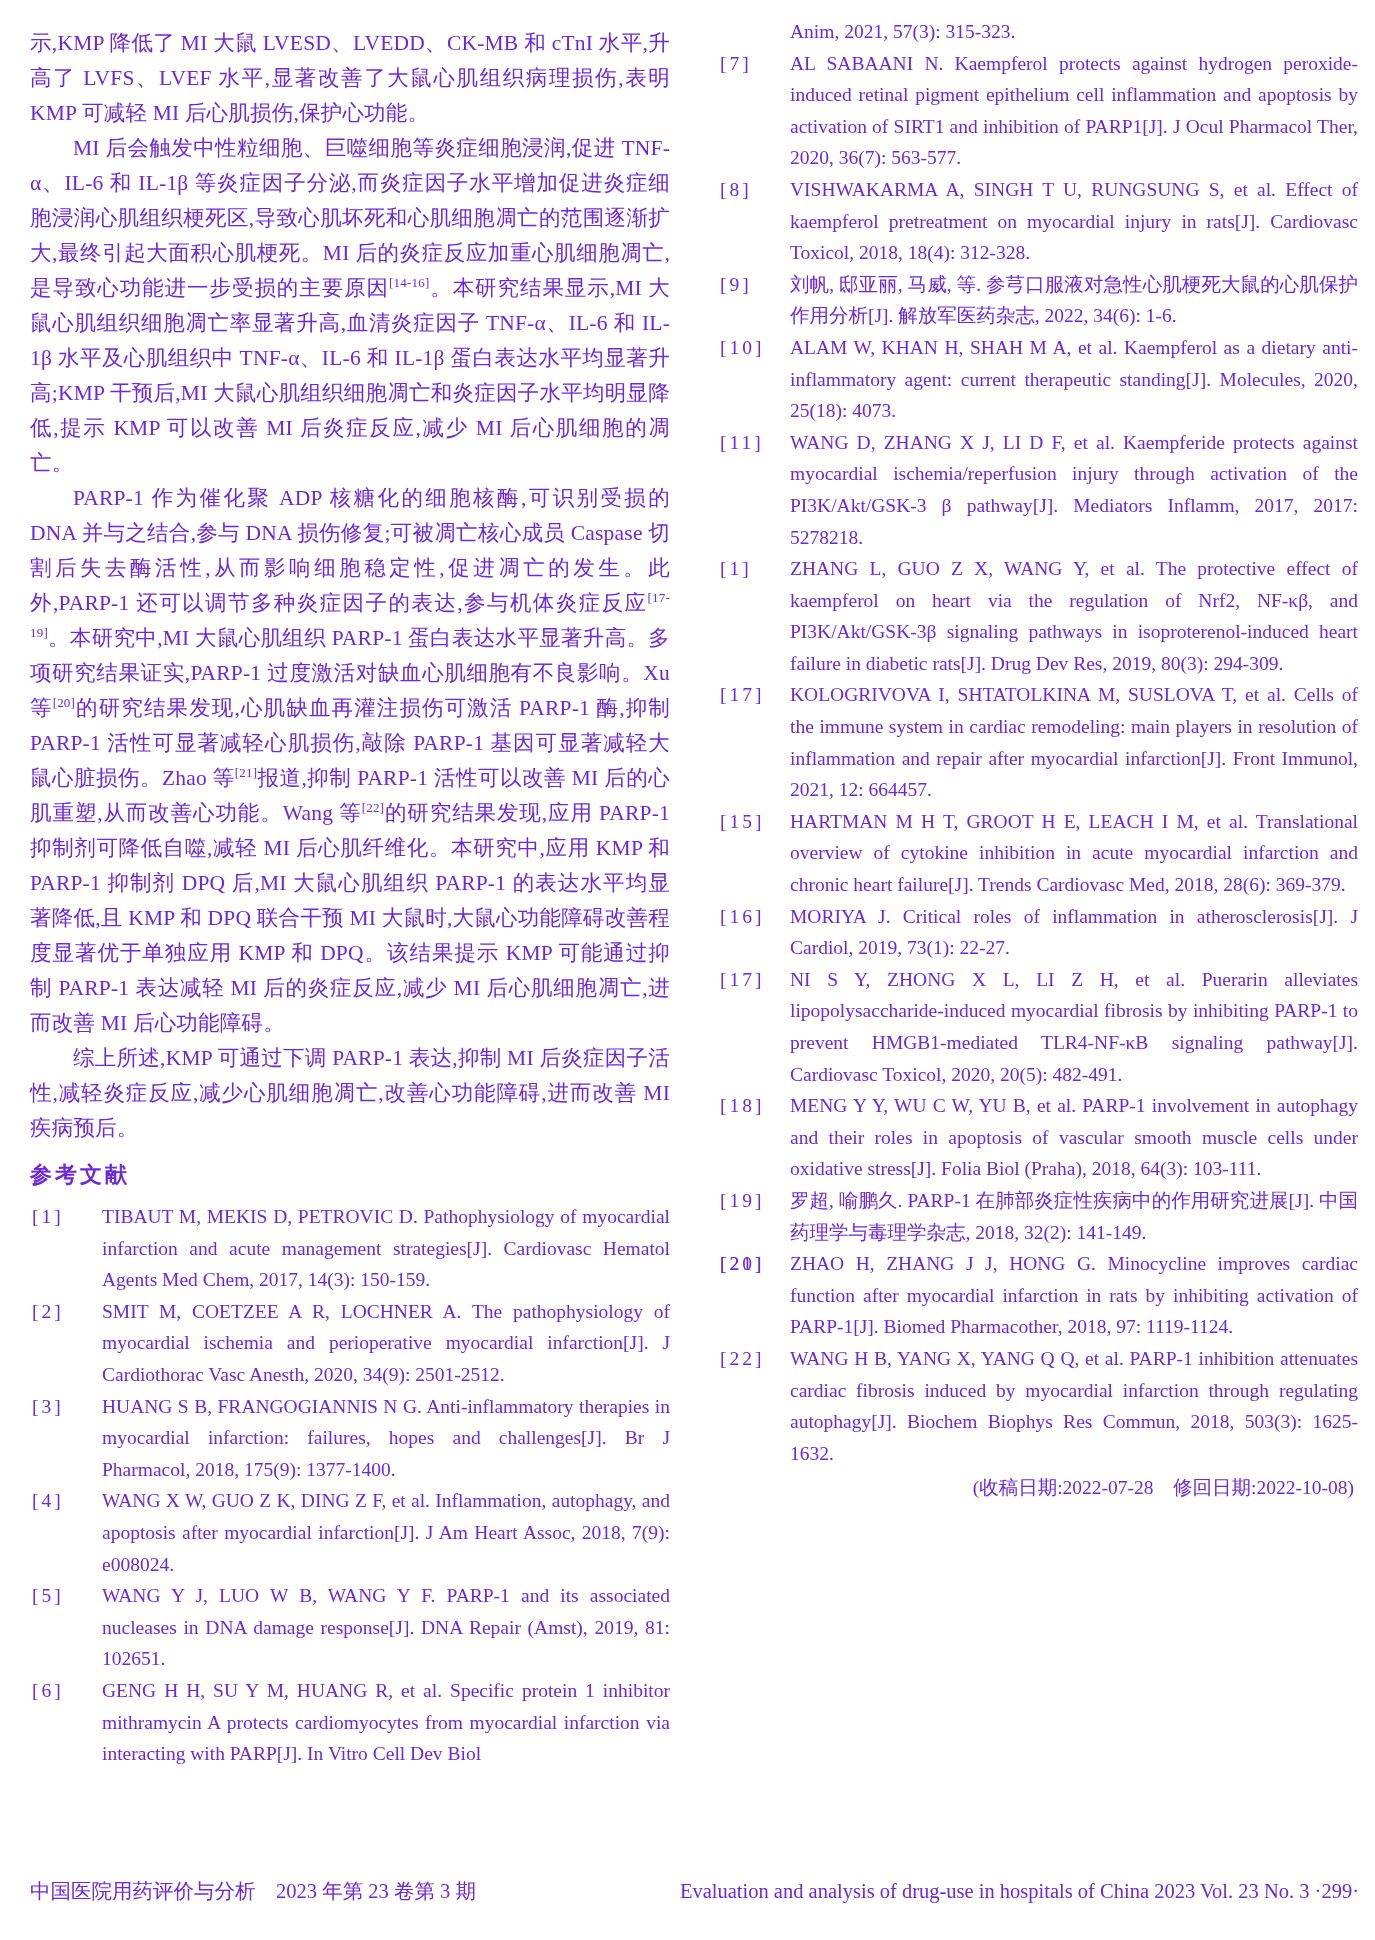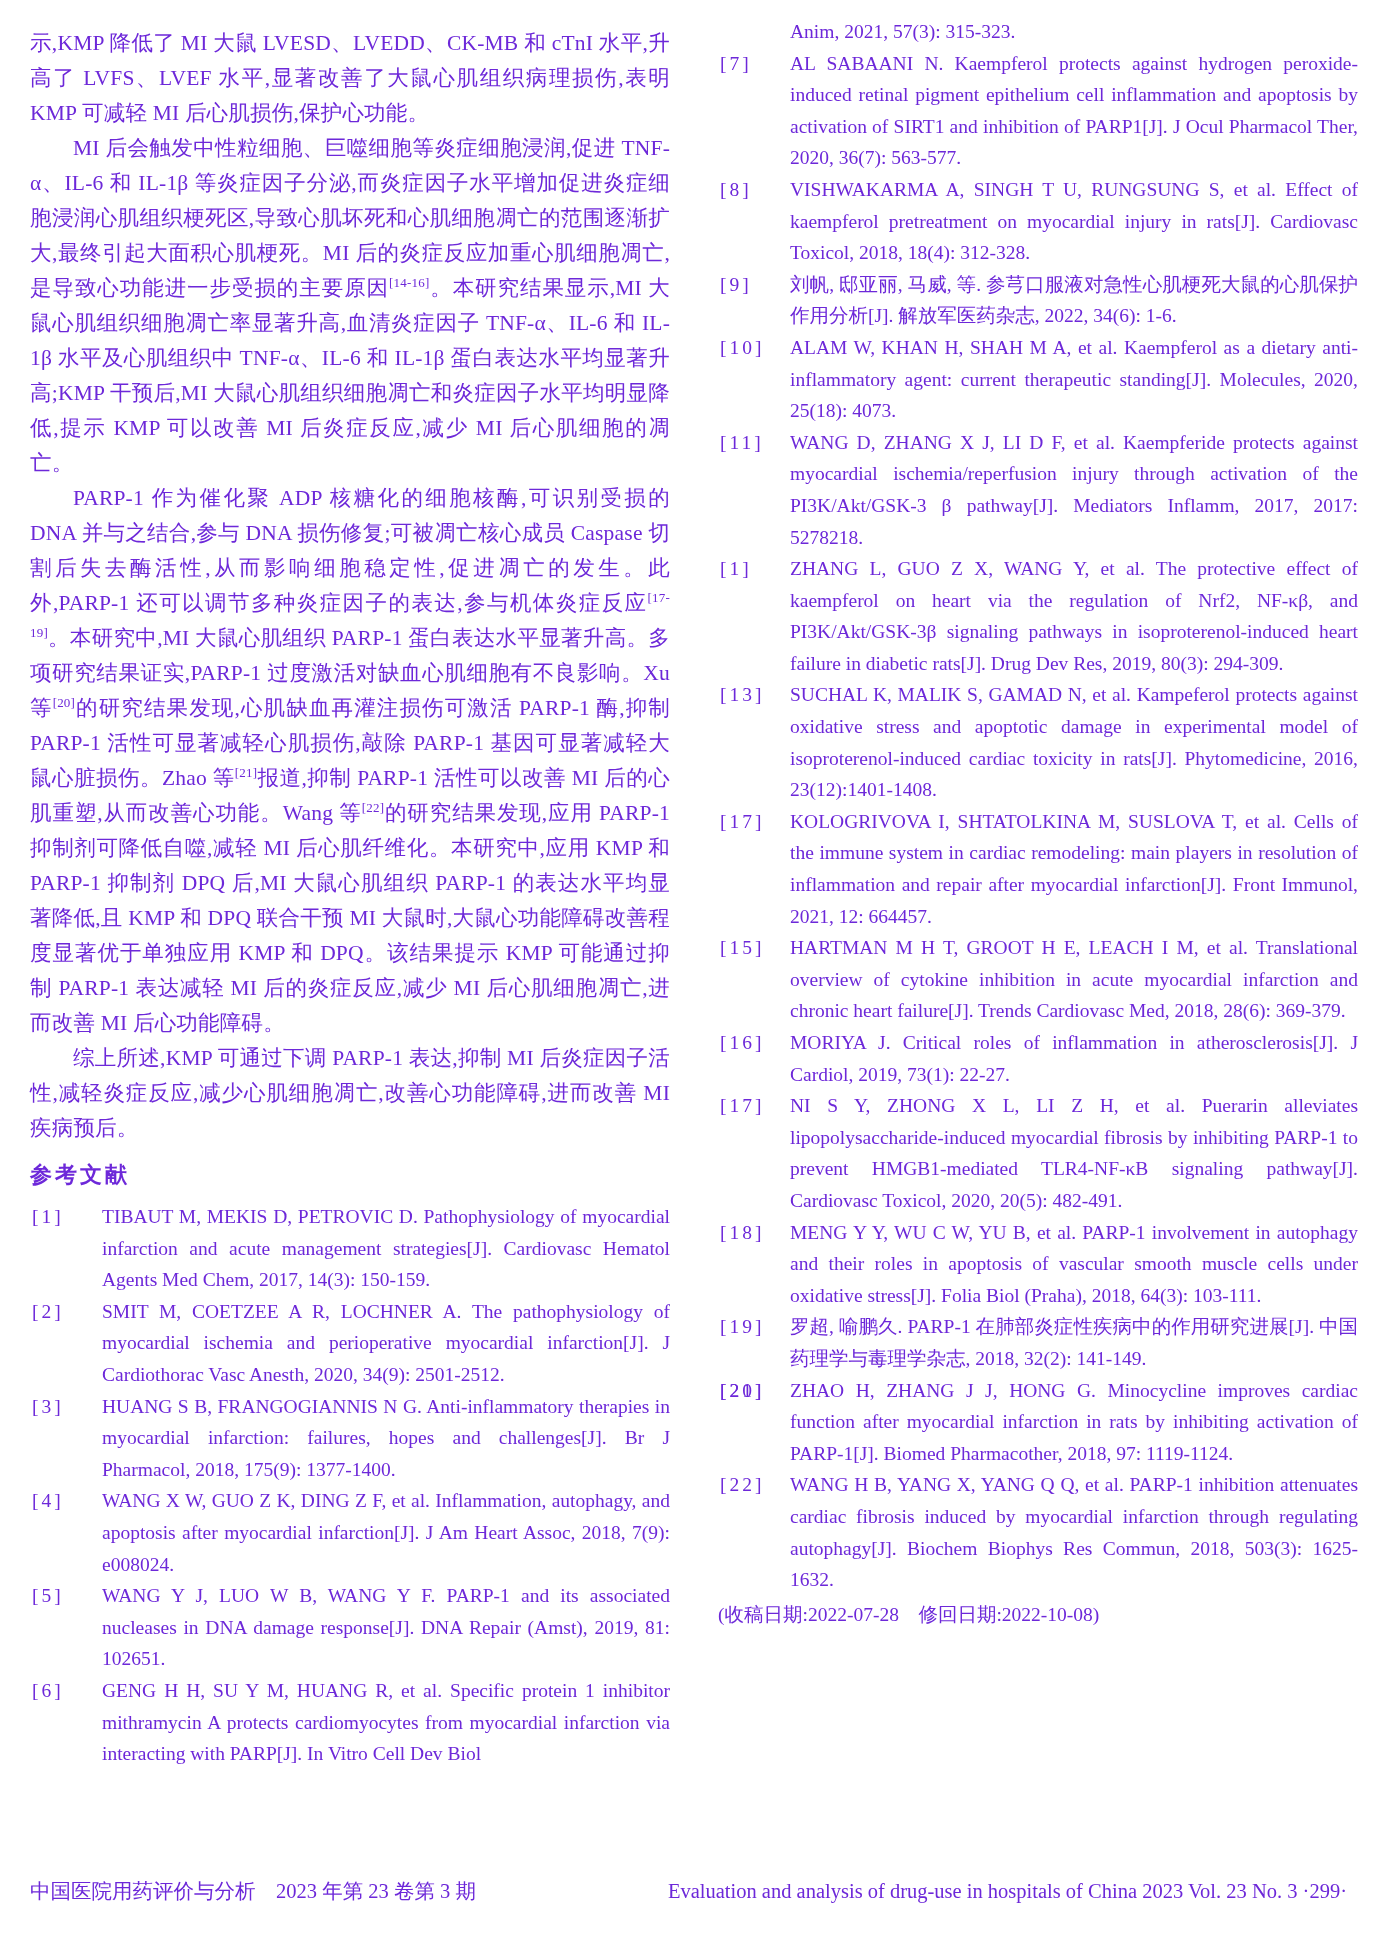--- a/index.html
+++ b/index.html
@@ -61,28 +61,29 @@
     left: 2px;
     top: 0;
     letter-spacing: 3px;
   }
 
   
   .dates-line {
     margin-top: 3px;
     font-size: 19.5px;
     line-height: 32px;
+    text-align: right;
     padding-right: 4px;
   }
 
   
   .footer {
     position: absolute;
     left: 30px;
-    right: 28px;
+    right: 16px;
     top: 1876px;
     display: flex;
     justify-content: space-between;
     font-size: 20.5px;
     line-height: 30px;
   }
 </style>
 </head>
 <body>
 
@@ -108,21 +109,20 @@
 
   <div class="col col-right">
     <div id="refs-right">
         <div class="ref"><span class="ref-num"></span><span>Anim, 2021, 57(3): 315-323.</span></div>
         <div class="ref"><span class="ref-num">[7]</span><span>AL SABAANI N. Kaempferol protects against hydrogen peroxide-induced retinal pigment epithelium cell inflammation and apoptosis by activation of SIRT1 and inhibition of PARP1[J]. J Ocul Pharmacol Ther, 2020, 36(7): 563-577.</span></div>
         <div class="ref"><span class="ref-num">[8]</span><span>VISHWAKARMA A, SINGH T U, RUNGSUNG S, et al. Effect of kaempferol pretreatment on myocardial injury in rats[J]. Cardiovasc Toxicol, 2018, 18(4): 312-328.</span></div>
         <div class="ref"><span class="ref-num">[9]</span><span>刘帆, 邸亚丽, 马威, 等. 参芎口服液对急性心肌梗死大鼠的心肌保护作用分析[J]. 解放军医药杂志, 2022, 34(6): 1-6.</span></div>
         <div class="ref"><span class="ref-num">[10]</span><span>ALAM W, KHAN H, SHAH M A, et al. Kaempferol as a dietary anti-inflammatory agent: current therapeutic standing[J]. Molecules, 2020, 25(18): 4073.</span></div>
         <div class="ref"><span class="ref-num">[11]</span><span>WANG D, ZHANG X J, LI D F, et al. Kaempferide protects against myocardial ischemia/reperfusion injury through activation of the PI3K/Akt/GSK-3 β pathway[J]. Mediators Inflamm, 2017, 2017: 5278218.</span></div>
         <div class="ref"><span class="ref-num">[1]</span><span>ZHANG L, GUO Z X, WANG Y, et al. The protective effect of kaempferol on heart via the regulation of Nrf2, NF-κβ, and PI3K/Akt/GSK-3β signaling pathways in isoproterenol-induced heart failure in diabetic rats[J]. Drug Dev Res, 2019, 80(3): 294-309.</span></div>
-        <div class="ref"><span class="ref-num">[13]</span><span>SUCHAL K, MALIK S, GAMAD N, et al. Kampeferol protects against oxidative stress and apoptotic damage in experimental model of isoproterenol-induced cardiac toxicity in rats[J]. Phytomedicine, 2016, 23(12):1401-1408.</span></div>
         <div class="ref"><span class="ref-num">[17]</span><span>KOLOGRIVOVA I, SHTATOLKINA M, SUSLOVA T, et al. Cells of the immune system in cardiac remodeling: main players in resolution of inflammation and repair after myocardial infarction[J]. Front Immunol, 2021, 12: 664457.</span></div>
         <div class="ref"><span class="ref-num">[15]</span><span>HARTMAN M H T, GROOT H E, LEACH I M, et al. Translational overview of cytokine inhibition in acute myocardial infarction and chronic heart failure[J]. Trends Cardiovasc Med, 2018, 28(6): 369-379.</span></div>
         <div class="ref"><span class="ref-num">[16]</span><span>MORIYA J. Critical roles of inflammation in atherosclerosis[J]. J Cardiol, 2019, 73(1): 22-27.</span></div>
         <div class="ref"><span class="ref-num">[17]</span><span>NI S Y, ZHONG X L, LI Z H, et al. Puerarin alleviates lipopolysaccharide-induced myocardial fibrosis by inhibiting PARP-1 to prevent HMGB1-mediated TLR4-NF-κB signaling pathway[J]. Cardiovasc Toxicol, 2020, 20(5): 482-491.</span></div>
         <div class="ref"><span class="ref-num">[18]</span><span>MENG Y Y, WU C W, YU B, et al. PARP-1 involvement in autophagy and their roles in apoptosis of vascular smooth muscle cells under oxidative stress[J]. Folia Biol (Praha), 2018, 64(3): 103-111.</span></div>
         <div class="ref"><span class="ref-num">[19]</span><span>罗超, 喻鹏久. PARP-1 在肺部炎症性疾病中的作用研究进展[J]. 中国药理学与毒理学杂志, 2018, 32(2): 141-149.</span></div>
         <div class="ref"><span class="ref-num">[20]</span></div>
         <div class="ref"><span class="ref-num">[21]</span><span>ZHAO H, ZHANG J J, HONG G. Minocycline improves cardiac function after myocardial infarction in rats by inhibiting activation of PARP-1[J]. Biomed Pharmacother, 2018, 97: 1119-1124.</span></div>
         <div class="ref"><span class="ref-num">[22]</span><span>WANG H B, YANG X, YANG Q Q, et al. PARP-1 inhibition attenuates cardiac fibrosis induced by myocardial infarction through regulating autophagy[J]. Biochem Biophys Res Commun, 2018, 503(3): 1625-1632.</span></div>
       </div>

